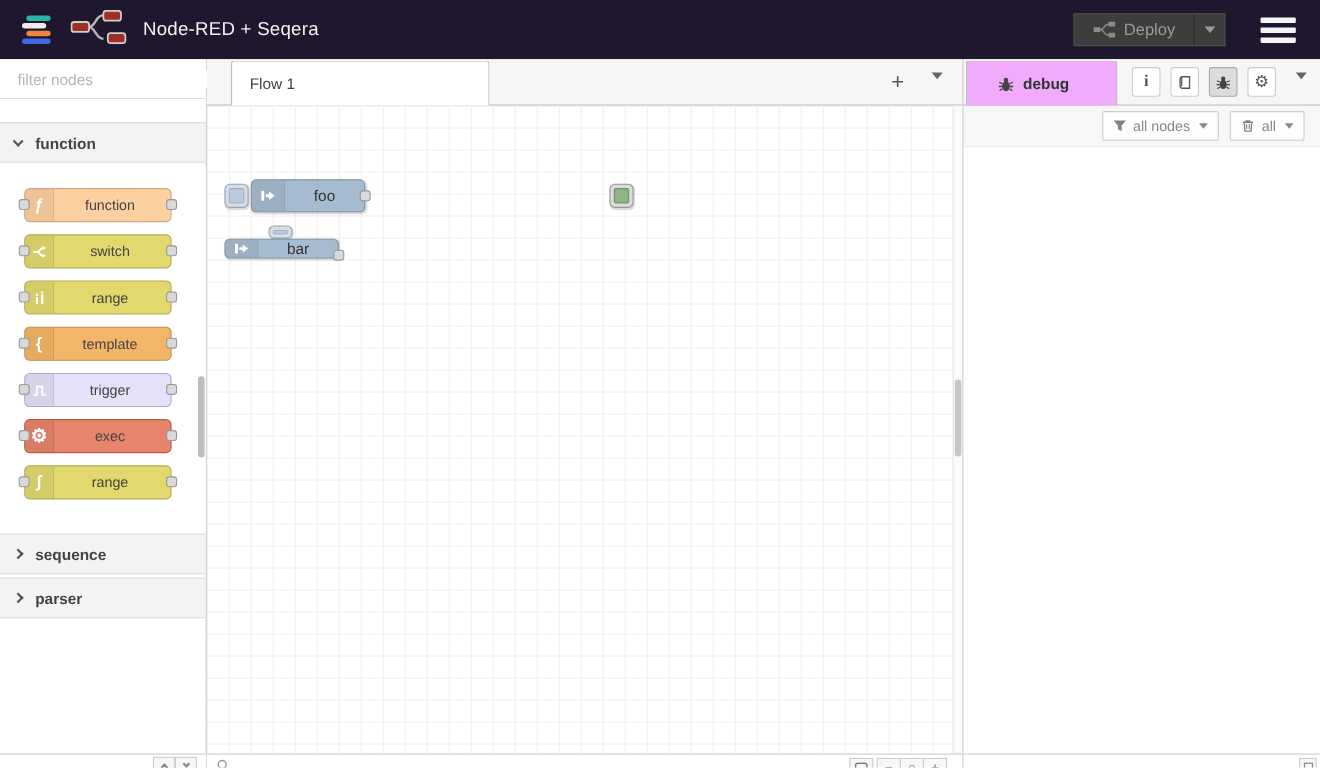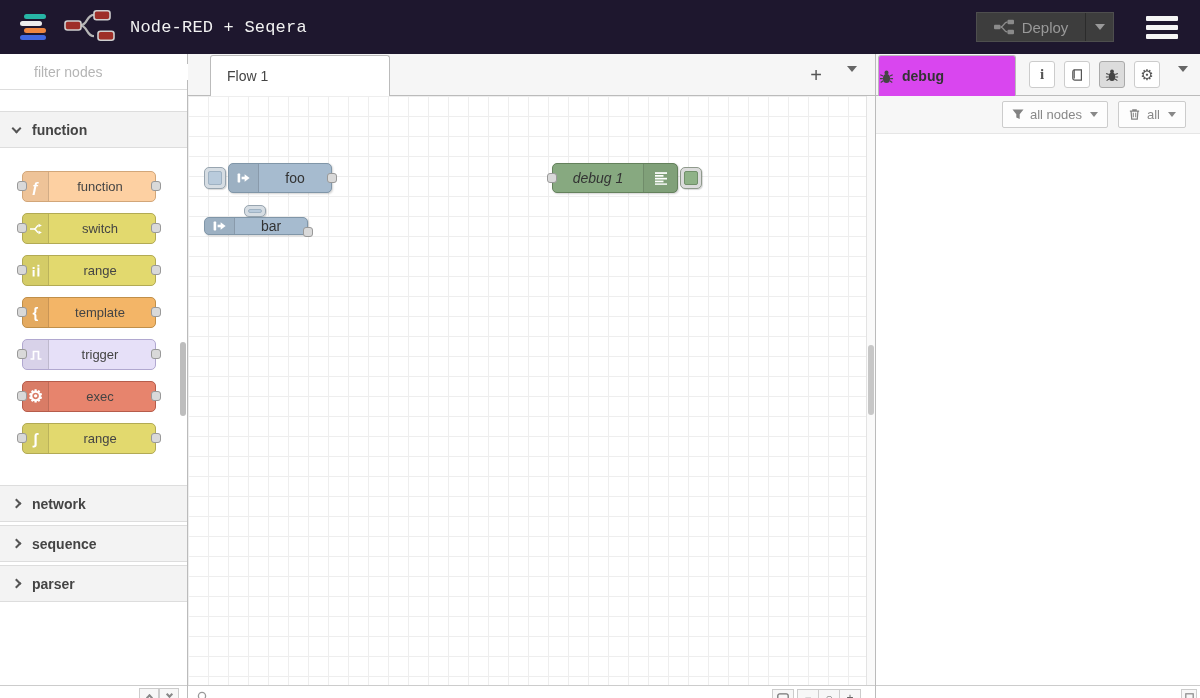--- a/index.html
+++ b/index.html
@@ -4,32 +4,32 @@
 <style>
   * { box-sizing: border-box; margin: 0; padding: 0; }
   html,body { width:1200px; height:698px; overflow:hidden; }
   body { position:relative; font-family:"Liberation Sans", sans-serif; background:#fff; }
 
   
   .header { position:absolute; top:0; left:0; width:1200px; height:54px; background:#1e172e; display:flex; align-items:center; }
   .logo-seqera { margin-left:18px; width:32px; height:28px; position:relative; }
   .logo-seqera i { position:absolute; height:5px; border-radius:2.5px; display:block; }
   .logo-nodered { margin-left:14px; }
-  .app-title { color:#f2f2f2; font-size:17px; font-weight:500; margin-left:14px; letter-spacing:.2px;font-family:Liberation Mono, monospace; }
+  .app-title { color:#f2f2f2; font-size:17px; font-weight:500; margin-left:14px; letter-spacing:.2px; }
   .header-spacer { flex:1; }
   .deploy-btn { width:138px; height:30px; background:#3d3d3d; border:1px solid #4e4e4e; border-radius:0; display:flex; align-items:center; color:#999; font-size:15px; }
   .deploy-main { flex:1; display:flex; align-items:center; justify-content:center; gap:8px; height:100%; }
   .deploy-caret { width:28px; height:100%; border-left:1px solid #2b2b2b; display:flex; align-items:center; justify-content:center; }
   .caret-down { width:0; height:0; border-left:5px solid transparent; border-right:5px solid transparent; border-top:6px solid #999; }
   .hamburger { margin:0 22px 0 32px; display:flex; flex-direction:column; gap:4px; cursor:pointer; }
   .hamburger i { width:32px; height:5px; background:#f5f5f5; border-radius:1px; display:block; }
 
   
   .palette { position:absolute; top:54px; left:0; bottom:0; width:188px; background:#fff; border-right:1px solid #bbb; }
-  .search-row { height:36px; border-bottom:1px solid #ddd; display:flex; align-items:center; padding:0 28px; gap:6px; background:#fff; }
+  .search-row { height:36px; border-bottom:1px solid #ddd; display:flex; align-items:center; padding:0 10px; gap:6px; background:#fff; }
   .search-row input { border:none; outline:none; flex:1; font-size:14px; color:#444; font-family:"Liberation Sans",sans-serif; }
   .search-row input::placeholder { color:#b5b5b5; }
   .pal-spacer { height:21px; background:#fff; }
   .pal-cat { height:37px; background:#f3f3f3; border-top:1px solid #ddd; border-bottom:1px solid #ddd; display:flex; align-items:center; padding-left:13px; gap:12px; margin-bottom:3px; cursor:pointer; }
   .pal-cat .cat-label { font-size:14px; font-weight:bold; color:#444; }
   .chev { width:7px; height:7px; border-right:2px solid #555; border-bottom:2px solid #555; display:inline-block; }
   .chev.down { transform:rotate(45deg); margin-top:-3px; }
   .chev.right { transform:rotate(-45deg); }
   .chev.up { transform:rotate(-135deg); margin-top:3px;}
   .pal-nodes { padding:20px 0 20px 0; background:#fff; }
@@ -46,21 +46,21 @@
   .c-exec     { background:#e7846d; border-color:#b65c4b; }
   .pal-scroll-thumb { position:absolute; right:1px; top:288px; width:6px; height:74px; background:#bdbdbd; border-radius:3px; }
   .pal-footer { position:absolute; bottom:0; left:0; right:0; height:13px; background:#fff; border-top:1px solid #ccc; }
   .pal-footer .btns { position:absolute; right:8px; top:2px; display:flex; }
   .mini-btn { width:20px; height:16px; border:1px solid #ccc; background:#f7f7f7; display:flex; align-items:center; justify-content:center; }
   .mini-btn .chev { width:5px; height:5px; border-color:#888; }
 
   
   .canvas { position:absolute; top:54px; left:188px; width:687px; bottom:0; background:#fff; }
   .tabbar { height:42px; background:#f6f6f6; border-bottom:1px solid #bbb; position:relative; }
-  .flow-tab { position:absolute; left:22px; top:1px; width:180px; height:41px; background:#fff; border:1px solid #bbb; border-bottom:none; border-top-left-radius:3px; border-top-right-radius:3px; font-size:14px; color:#444; line-height:40px; padding-left:16px; cursor:pointer; }
+  .flow-tab { position:absolute; left:22px; top:1px; width:235px; height:41px; background:#fff; border:1px solid #bbb; border-bottom:none; border-top-left-radius:3px; border-top-right-radius:3px; font-size:14px; color:#444; line-height:40px; padding-left:16px; cursor:pointer; }
   .tab-add { position:absolute; right:47px; top:9px; font-size:20px; color:#555; width:24px; text-align:center; cursor:pointer; line-height:24px;}
   .tab-menu { position:absolute; right:18px; top:18px; cursor:pointer; }
   .tab-menu .tri { width:0;height:0;border-left:5px solid transparent;border-right:5px solid transparent;border-top:6px solid #666; }
   .grid { position:absolute; top:42px; left:0; right:9px; bottom:13px; overflow:hidden;
           background-image:linear-gradient(#eee 1px, transparent 1px), linear-gradient(90deg,#eee 1px, transparent 1px);
           background-size:20px 20px; }
   .canvas-vscroll { position:absolute; top:42px; right:0; bottom:13px; width:9px; background:#fafafa; border-left:1px solid #e3e3e3; }
   .canvas-vscroll .thumb { position:absolute; left:1px; top:249px; width:6px; height:70px; background:#c7c7c7; border-radius:3px; }
   .canvas-footer { position:absolute; bottom:0; left:0; right:0; height:13px; background:#fff; border-top:1px solid #ccc; overflow:hidden; }
   .zoom-group { position:absolute; right:14px; top:3px; display:flex; }
@@ -81,21 +81,21 @@
   .fport { position:absolute; width:10px; height:10px; background:#d9d9d9; border:1px solid #999; border-radius:3px; top:9px; }
   .fport.out { right:-6px; } .fport.in { left:-6px; }
   .njbtn { width:22px; height:22px; border:1px solid #98a5b0; background:#d6dde3; border-radius:5px; margin-right:2px; padding:3px; cursor:pointer; box-shadow:1px 1px 1px rgba(0,0,0,.15); }
   .njbtn .inner { width:100%; height:100%; background:#b9cbdc; border:1px solid #9fb2c3; border-radius:2px; }
   .dbgbtn { width:22px; height:22px; border:1px solid #8f9a8c; background:#dcdcdc; border-radius:5px; margin-left:2px; padding:3px; cursor:pointer; box-shadow:1px 1px 1px rgba(0,0,0,.15); }
   .dbgbtn .inner { width:100%; height:100%; background:#8fb287; border:1px solid #71906a; border-radius:2px; }
 
   
   .sidebar { position:absolute; top:54px; right:0; bottom:0; width:325px; background:#fff; border-left:1px solid #bbb; }
   .sb-tabbar { height:42px; background:#f6f6f6; border-bottom:1px solid #bbb; position:relative; }
-  .sb-tab { position:absolute; left:2px; top:1px; width:138px; height:41px; background:#d946ef; border:1px solid #bbb; border-bottom:none; border-top-left-radius:3px; border-top-right-radius:3px; display:flex; align-items:center; gap:8px; padding-left:0; cursor:pointer; }
+  .sb-tab { position:absolute; left:2px; top:1px; width:138px; height:41px; background:#f0abfc; border:1px solid #bbb; border-bottom:none; border-top-left-radius:3px; border-top-right-radius:3px; display:flex; align-items:center; gap:8px; padding-left:28px; cursor:pointer; }
   .sb-tab .lbl { font-size:14px; font-weight:bold; color:#333; }
   .sb-tools { position:absolute; right:40px; top:7px; display:flex; gap:9px; }
   .tool-btn { width:26px; height:27px; border:1px solid #ccc; border-radius:3px; background:#fff; display:flex; align-items:center; justify-content:center; cursor:pointer; }
   .tool-btn.active { background:#dcdcdc; border-color:#aaa; }
   .tool-btn .i-info { font-family:"Liberation Serif",serif; font-weight:bold; font-size:15px; color:#555; }
   .tool-btn .i-gear { font-size:15px; color:#555; line-height:1; }
   .sb-caret { position:absolute; right:12px; top:18px; cursor:pointer; }
   .sb-caret .tri { width:0;height:0;border-left:5px solid transparent;border-right:5px solid transparent;border-top:6px solid #666; }
   .sb-toolbar { height:38px; background:#f7f7f7; border-bottom:1px solid #e6e6e6; display:flex; align-items:center; justify-content:flex-end; gap:10px; padding-right:14px; }
   .tb-btn { height:27px; border:1px solid #ccc; border-radius:2px; background:#fdfdfd; color:#888; font-size:13px; display:flex; align-items:center; gap:6px; padding:0 9px; cursor:pointer; }
@@ -234,24 +234,20 @@
       <div class="picon">
           <span class="g">∫</span>
         </div>
       <div class="plabel">range</div>
       <span class="pport r"></span>
     </div>
   </div>
 
   <div class="pal-cat">
     <span class="chev right"></span>
-    <span class="cat-label">network</span>
-  </div>
-  <div class="pal-cat">
-    <span class="chev right"></span>
     <span class="cat-label">sequence</span>
   </div>
   <div class="pal-cat">
     <span class="chev right"></span>
     <span class="cat-label">parser</span>
   </div>
 
   <div class="pal-scroll-thumb"></div>
   <div class="pal-footer">
     <div class="btns">
@@ -302,33 +298,20 @@
             <path d="M5.6 7 h3.4" stroke="#fff" stroke-width="2.6"></path>
             <path d="M8.6 3.2 L13.6 7 l-5 3.8 z" fill="#fff"></path>
           </svg>
         </div>
         <div class="flabel">bar</div>
         <span class="fport out"></span>
       </div>
     </div>
 
     <div class="fnode" style="left:364px; top:67px;">
-      <div class="fbody debug-body">
-        <span class="fport in"></span>
-        <div class="flabel it">debug 1</div>
-        <div class="ficon rightside">
-          <svg width="14" height="14" viewBox="0 0 14 14">
-            <rect x="1" y="1.2" width="12" height="1.7" fill="#fff"></rect>
-            <rect x="1" y="4" width="8.5" height="1.7" fill="#fff"></rect>
-            <rect x="1" y="6.8" width="12" height="1.7" fill="#fff"></rect>
-            <rect x="1" y="9.6" width="8.5" height="1.7" fill="#fff"></rect>
-            <rect x="1" y="12.4" width="12" height="1.4" fill="#fff"></rect>
-          </svg>
-        </div>
-      </div>
       <div class="dbgbtn">
           <div class="inner"></div>
         </div>
     </div>
 
   </div>
 
   <div class="canvas-vscroll">
       <div class="thumb"></div>
     </div>

